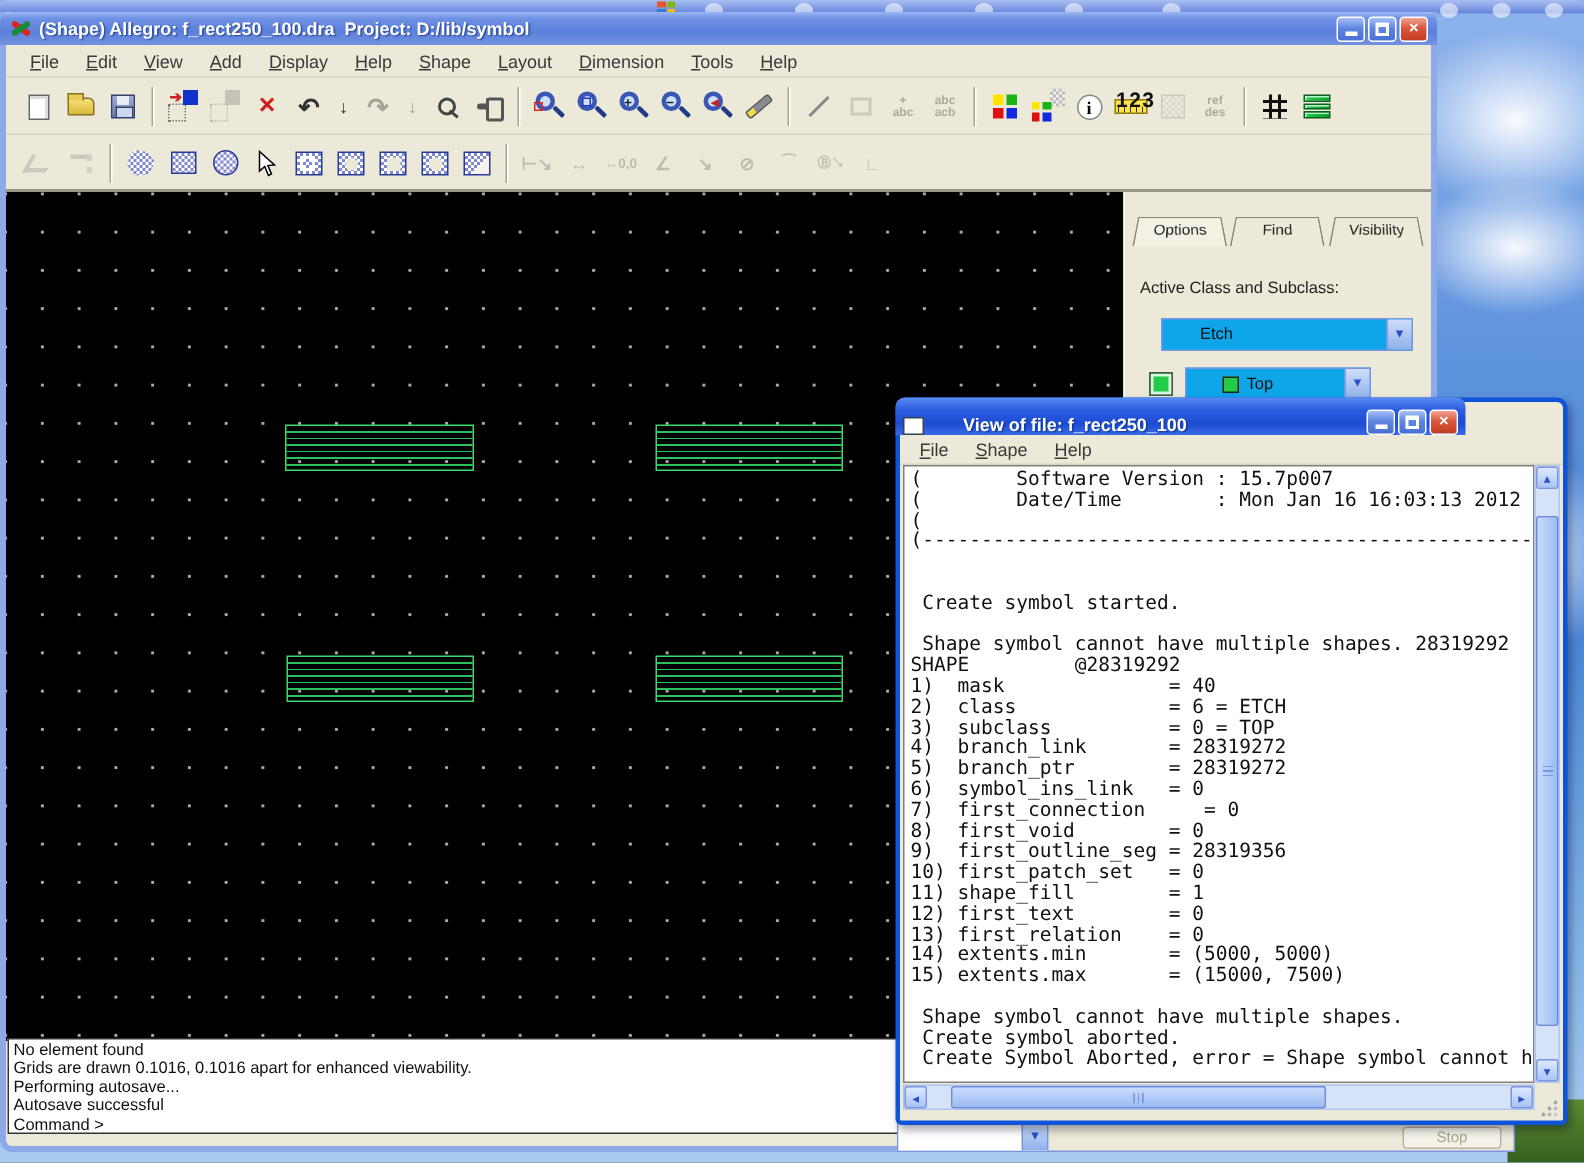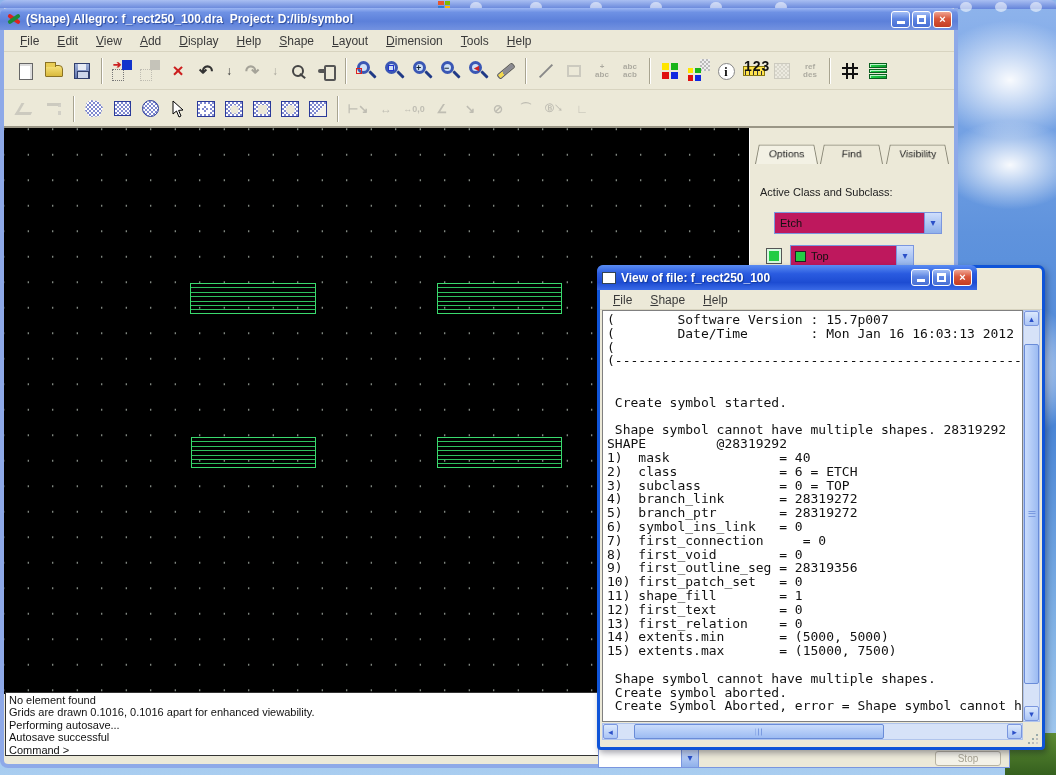--- a/index.html
+++ b/index.html
@@ -108,41 +108,41 @@
   .shape { position:absolute; border:1px solid #3ada6e;
     background:repeating-linear-gradient(180deg, transparent 0 3.4px, #2ec05e 3.4px 4.4px); }
 
   .side-panel { position:absolute; left:745px; top:120px; width:205px; height:566px; background:#ECE9D8; border-left:1px solid #fff; }
   .tabs { position:absolute; left:4px; top:14px; width:196px; height:22px; display:flex; }
   .tab { flex:1; margin:0 1px; border:1px solid #8a8877; border-bottom:none; background:#ECE9D8;
     transform:perspective(14px) rotateX(5deg); transform-origin:50% 100%;
     font-size:11px; text-align:center; padding-top:4px; color:#222; }
   .tab.active { font-weight:normal; background:#f3f1e4; }
   .panel-label { position:absolute; left:10px; top:58px; font-size:11px; color:#222; }
-  .combo { position:absolute; height:22px; background:#be185d; border:1px solid #7a96df; display:flex; align-items:center; }
+  .combo { position:absolute; height:22px; background:#0ea5e9; border:1px solid #7a96df; display:flex; align-items:center;padding-left:20px; }
   .combo .val { flex:1; font-size:11px; padding-left:5px; color:#111; }
   .combo .arrow { width:17px; height:100%; background:linear-gradient(180deg,#cfdefc,#8fb0ea); border-left:1px solid #7a96df; color:#2b50c8; font-size:10px; text-align:center; line-height:20px; }
   .swatch { width:11px; height:11px; background:#22cc44; border:1px solid #222; margin-left:4px; }
   .checkbox { position:absolute; width:16px; height:16px; background:#22cc44; border:1px solid #555; box-shadow:inset 0 0 0 2px #d8f8e0; }
 
   .console { position:absolute; left:1px; top:684px; width:944px; height:64px; background:#fff; border:1px solid #333; padding:1px 3px; overflow:hidden;}
   .console div { font-size:11px; line-height:12.4px; color:#111; white-space:pre; }
 
   
   .cmd-strip { position:absolute; left:598px; top:747px; width:412px; height:21px; z-index:3;
     background:#ECE9D8; border:1px solid #7a96df; border-top:2px solid #39579f; display:flex; align-items:center; }
   .cmd-combo { width:100px; height:100%; background:#fff; border-right:1px solid #7a96df; display:flex; }
   .cmd-combo .arrow { margin-left:auto; width:17px; background:linear-gradient(180deg,#cfdefc,#8fb0ea); color:#2b50c8; font-size:10px; text-align:center; line-height:18px; border-left:1px solid #7a96df;}
   .stop-btn { margin-left:auto; margin-right:8px; width:66px; height:15px; background:#f4f2e8; border:1px solid #b8b4a2; border-radius:3px; font-size:10px; color:#a8a494; text-align:center; line-height:13px; }
 
   
   .dialog { position:absolute; left:597px; top:265px; width:448px; height:485px; z-index:4;
     background:#ECE9D8; border:3px solid #0f54d8; border-radius:7px 7px 4px 4px; box-shadow:2px 3px 6px rgba(0,0,30,.35); }
   .dialog .titlebar2 { position:absolute; left:-3px; top:-3px; width:380px; height:25px; border-radius:6px 6px 0 0;
-    background:linear-gradient(180deg,#5a8cf2 0%,#2a5be0 35%,#1d4cd2 70%,#3a6ae6 100%); display:flex; align-items:center; padding:0 5px; }
+    background:linear-gradient(180deg,#5a8cf2 0%,#2a5be0 35%,#1d4cd2 70%,#3a6ae6 100%); display:flex; align-items:flex-end; padding:0 5px;gap:21px; }
   .dialog .titlebar2 .dtitle { color:#fff; font-weight:bold; font-size:12px; text-shadow:1px 1px 1px #123a9a; margin-left:5px; }
   .doc-icon { width:14px; height:12px; background:#fff; border:1px solid #345;}
   .dmenu { position:absolute; left:0; top:22px; width:442px; height:20px; background:#ECE9D8; display:flex; align-items:center; padding-left:6px; gap:4px; border-bottom:1px solid #d8d4c0;}
   .dmenu .menu-item { padding:1px 7px; }
   .dcontent { position:absolute; left:2px; top:42px; width:421px; height:412px; background:#fff; border:1px solid #808080; overflow:hidden; }
   .dcontent pre { font-family:"DejaVu Sans Mono","Liberation Mono",monospace; font-size:13px; line-height:13.8px; color:#111; padding:2px 0 0 4px; white-space:pre; }
 
   .vscroll { position:absolute; right:2px; top:42px; width:17px; height:412px; background:#d6e2f8; border:1px solid #b0c4ec;}
   .hscroll { position:absolute; left:2px; top:455px; width:421px; height:17px; background:#d6e2f8; border:1px solid #b0c4ec;}
   .sbtn { position:absolute; width:15px; height:15px; background:linear-gradient(180deg,#dce9fd,#aac4f5); border:1px solid #7a96df; border-radius:2px; color:#2b50c8; font-size:9px; text-align:center; line-height:14px;}

